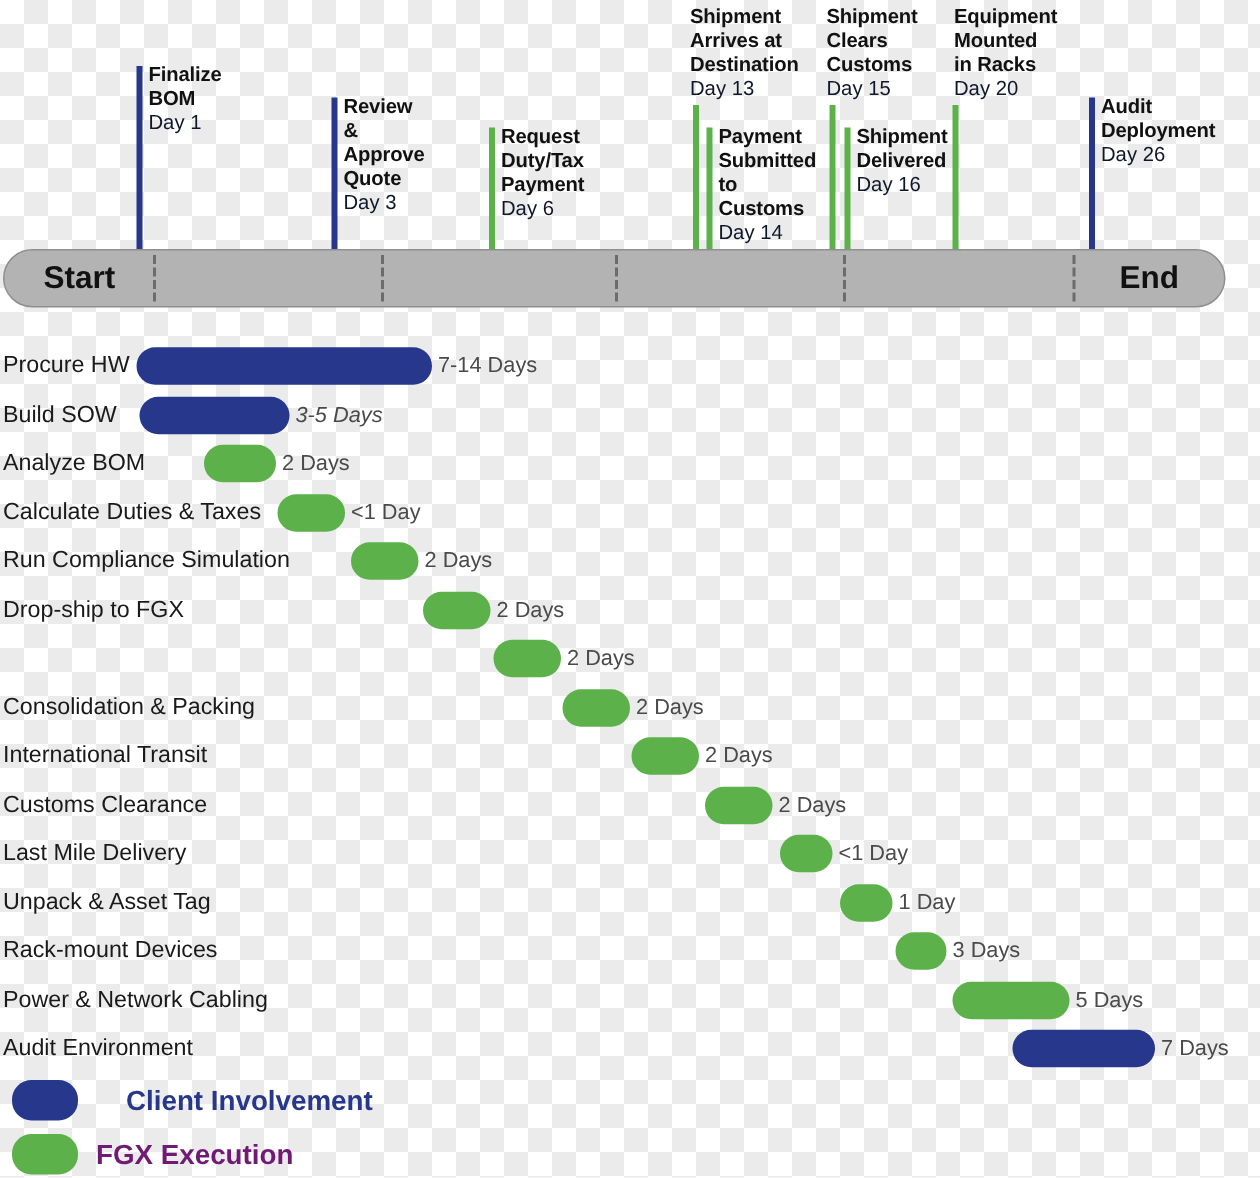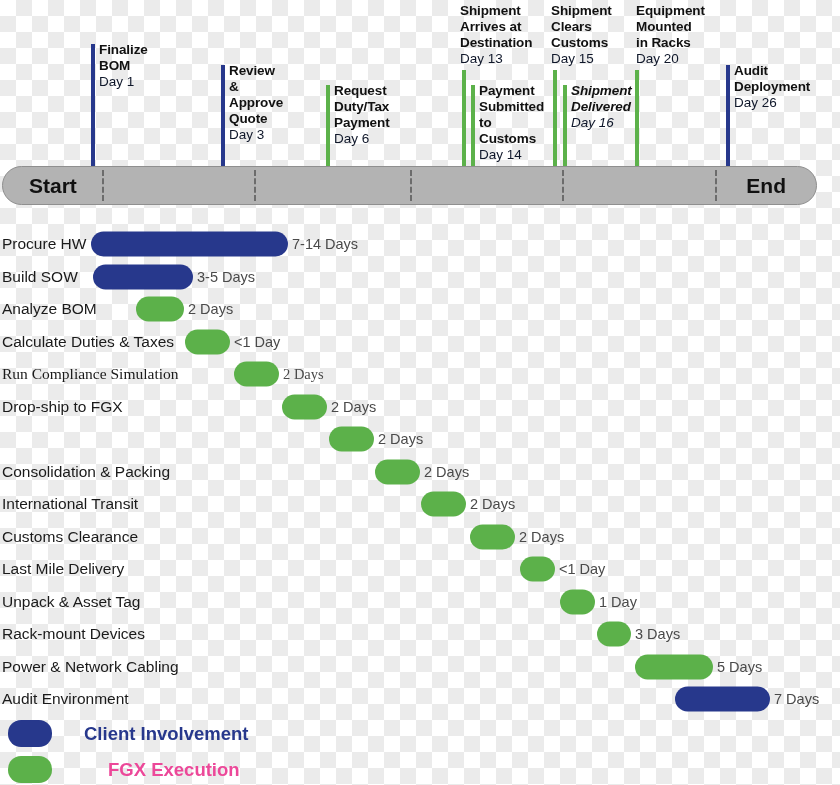--- a/index.html
+++ b/index.html
@@ -185,21 +185,21 @@
       </div>
       <div class="milestone">
         <div class="ms-line" style="left: 553px; top: 70px; height: 96px; background: rgb(92, 177, 74);"></div>
         <div class="ms-label" style="left: 551px; top: 3px; max-width: 70px; white-space: normal;">
           <div class="ms-title">Shipment Clears Customs</div>
           <div class="ms-day">Day 15</div>
         </div>
       </div>
       <div class="milestone">
         <div class="ms-line" style="left: 563px; top: 85px; height: 81px; background: rgb(92, 177, 74);"></div>
-        <div class="ms-label" style="left: 571px; top: 83px; max-width: 78px; white-space: normal; font-style: italic;">
+        <div class="ms-label" style="left: 571px; top: 83px; max-width: 78px; white-space: normal;">
           <div class="ms-title">Shipment Delivered</div>
           <div class="ms-day">Day 16</div>
         </div>
       </div>
       <div class="milestone">
         <div class="ms-line" style="left: 635px; top: 70px; height: 96px; background: rgb(92, 177, 74);"></div>
         <div class="ms-label" style="left: 636px; top: 3px; max-width: 82px; white-space: normal;">
           <div class="ms-title">Equipment Mounted in Racks</div>
           <div class="ms-day">Day 20</div>
         </div>
@@ -227,33 +227,33 @@
 
   <div id="rows-layer">
       <div class="row" style="top: 228px;">
         <div class="row-label">Procure HW</div>
         <div class="bar client" style="left: 91px; width: 197px;"></div>
         <div class="dur" style="left: 292px;">7-14 Days</div>
       </div>
       <div class="row" style="top: 261px;">
         <div class="row-label">Build SOW</div>
         <div class="bar client" style="left: 93px; width: 100px;"></div>
-        <div class="dur" style="left: 197px;">3-5 Days</div>
+        <div class="dur" style="left: 197px; font-style: italic;">3-5 Days</div>
       </div>
       <div class="row" style="top: 293px;">
         <div class="row-label">Analyze BOM</div>
         <div class="bar fgx" style="left: 136px; width: 48px;"></div>
         <div class="dur" style="left: 188px;">2 Days</div>
       </div>
       <div class="row" style="top: 326px;">
         <div class="row-label">Calculate Duties &amp; Taxes</div>
         <div class="bar fgx" style="left: 185px; width: 45px;"></div>
         <div class="dur" style="left: 234px;">&lt;1 Day</div>
       </div>
-      <div class="row" style="top: 358px; font-family: Liberation Serif, serif;">
+      <div class="row" style="top: 358px;">
         <div class="row-label">Run Compliance Simulation</div>
         <div class="bar fgx" style="left: 234px; width: 45px;"></div>
         <div class="dur" style="left: 283px;">2 Days</div>
       </div>
       <div class="row" style="top: 391px;">
         <div class="row-label">Drop-ship to FGX</div>
         <div class="bar fgx" style="left: 282px; width: 45px;"></div>
         <div class="dur" style="left: 331px;">2 Days</div>
       </div>
       <div class="row" style="top: 423px;">
@@ -302,17 +302,17 @@
       </div>
     </div>
 
   <div id="legend-layer">
       <div class="legend-item" style="top: 720px;">
         <div class="legend-swatch" style="background: rgb(39, 56, 140);"></div>
         <div class="legend-text" style="color: rgb(39, 56, 140); padding-left: 20px;">Client Involvement</div>
       </div>
       <div class="legend-item" style="top: 756px;">
         <div class="legend-swatch" style="background: rgb(92, 177, 74);"></div>
-        <div class="legend-text" style="color: #ec4899; padding-left: 44px;">FGX Execution</div>
+        <div class="legend-text" style="color: #701a75;">FGX Execution</div>
       </div>
     </div>
 
 </div>
 
 </body></html>

